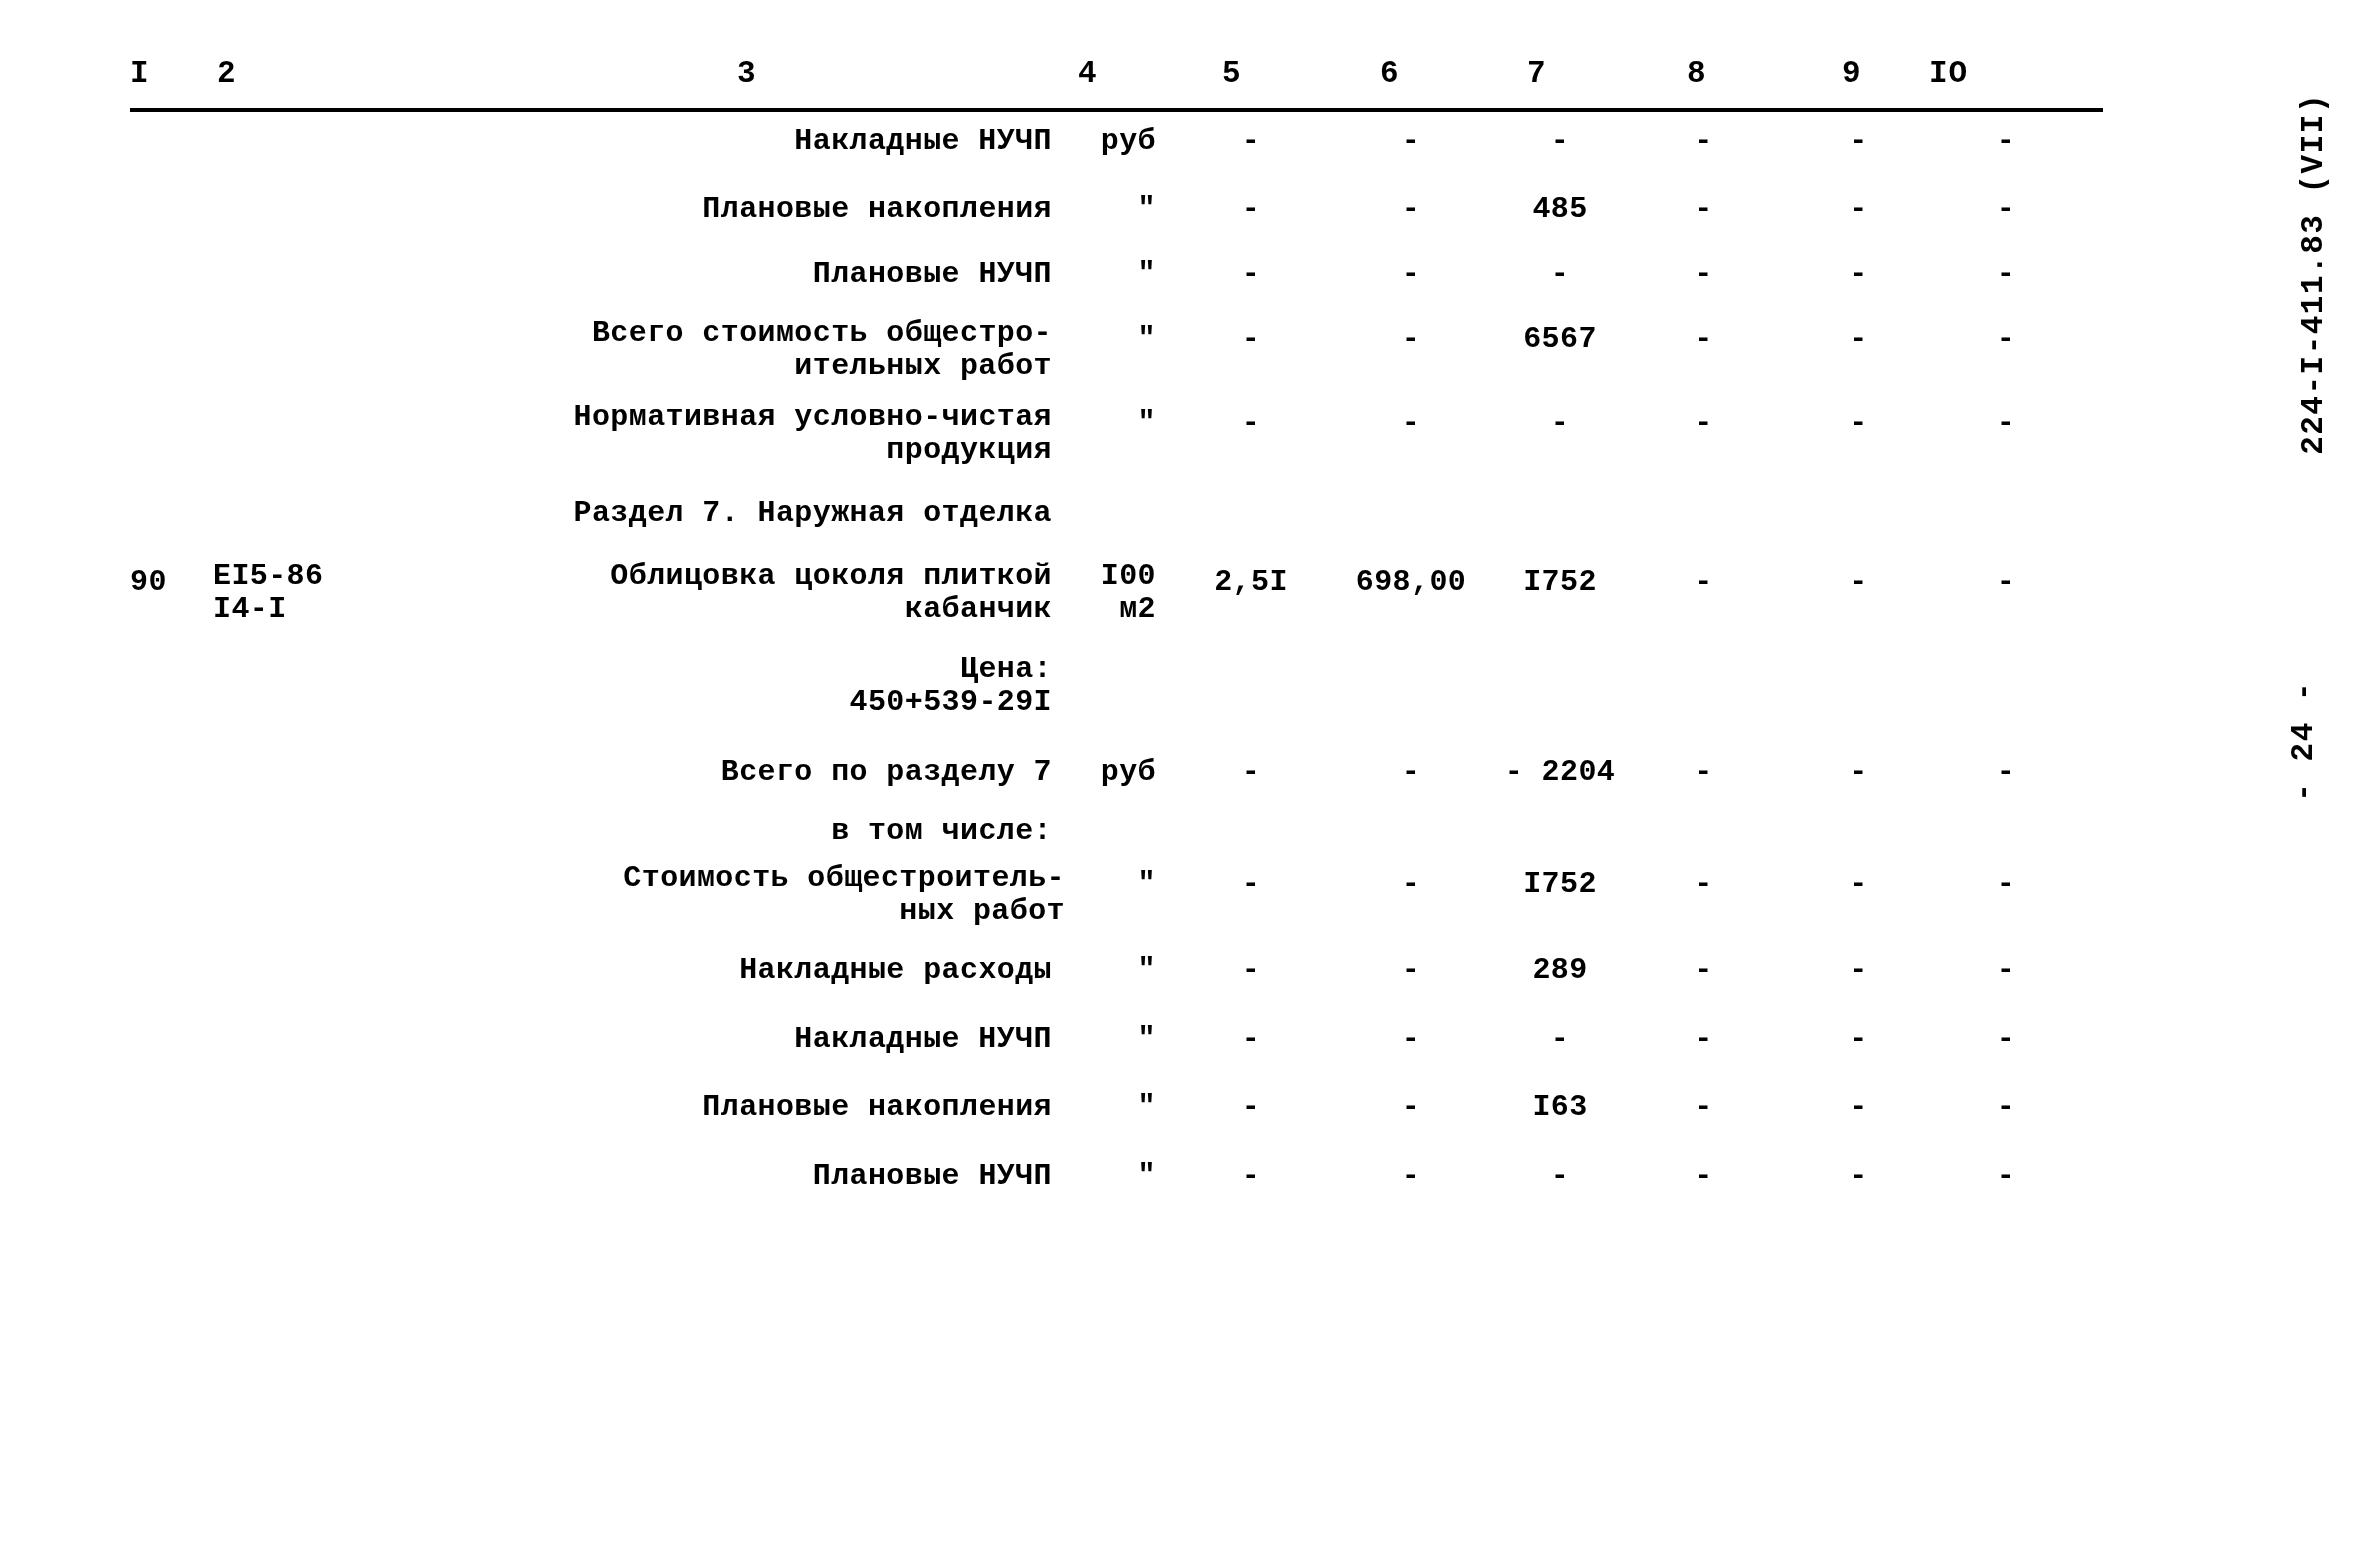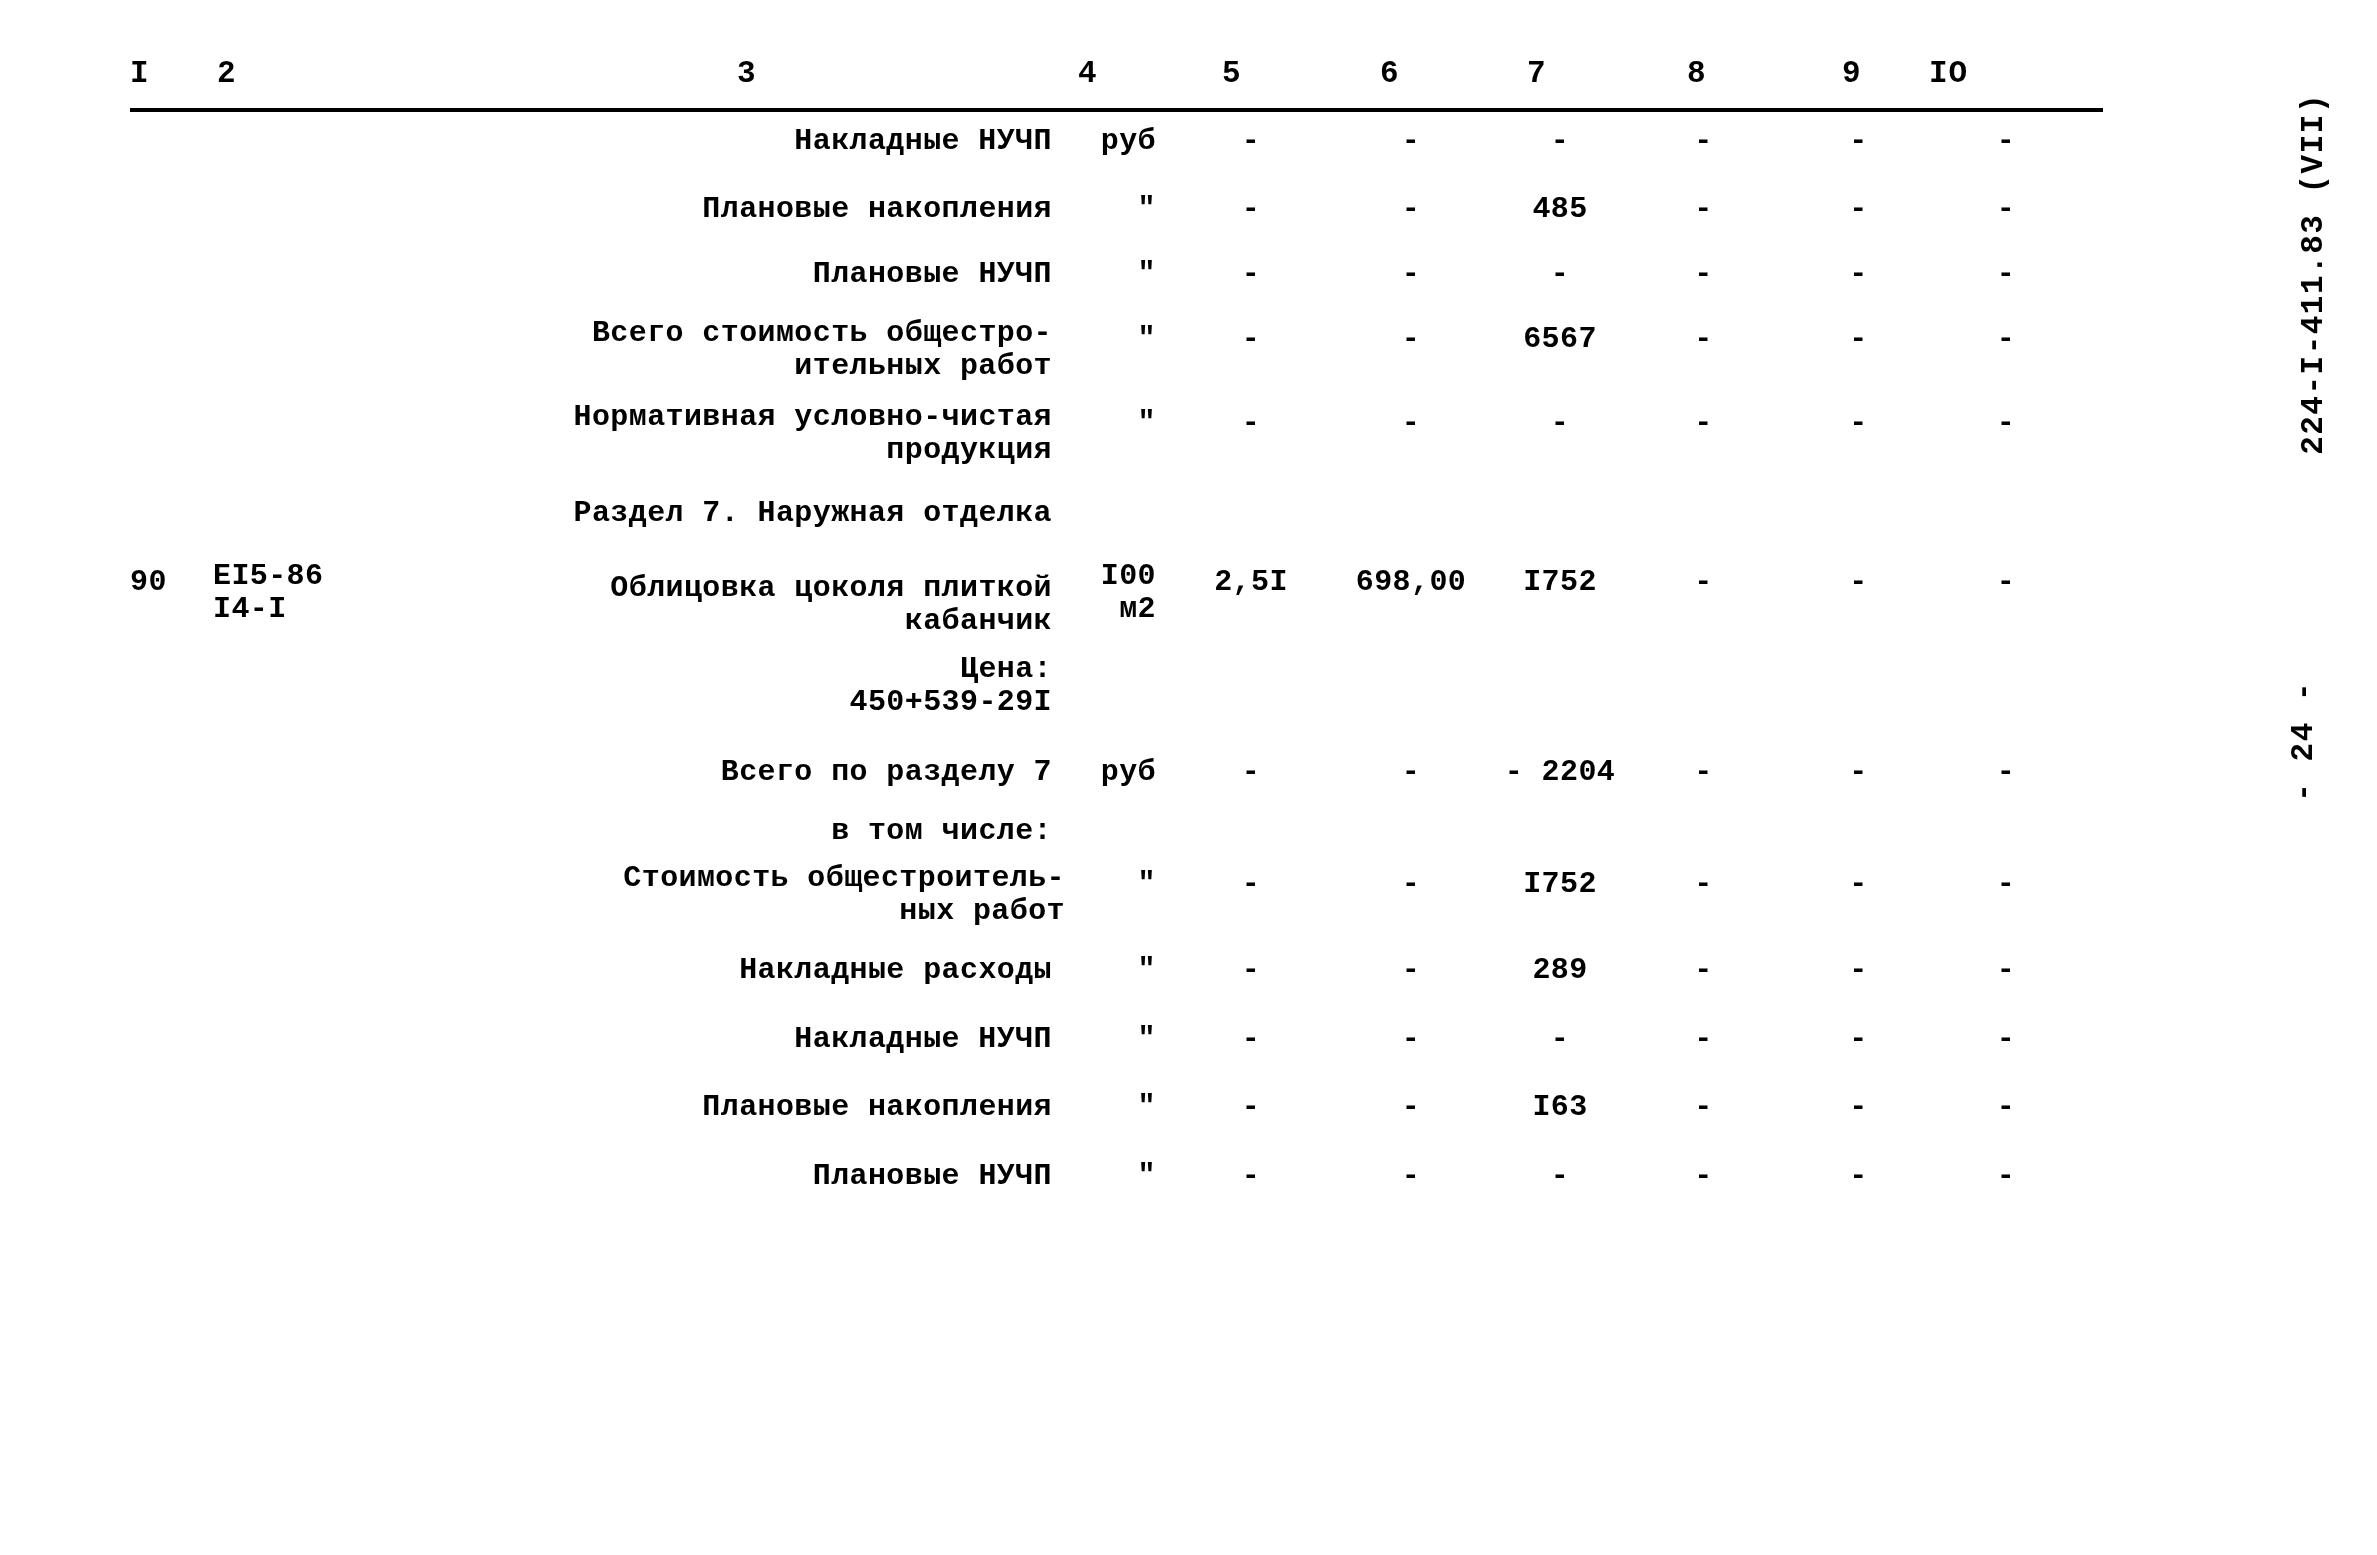--- a/index.html
+++ b/index.html
@@ -172,21 +172,21 @@
         <span class="cell c9">-</span>
         <span class="cell c10">-</span>
       </div>
       <div class="row" style="position: absolute; top: 372px; height: 62px;">
         <span class="cell c3">Раздел 7. Наружная отделка</span>
       </div>
       <div class="row" style="position: absolute; top: 441px; height: 62px;">
         <span class="cell c1">90</span>
         <span class="cell c2 two-line" style="top: -4.6px;">ЕI5-86
 I4-I</span>
-        <span class="cell c3 two-line" style="top: -4.6px; margin-top: 12px;">Облицовка цоколя плиткой
+        <span class="cell c3 two-line" style="top: -4.6px;">Облицовка цоколя плиткой
 кабанчик</span>
         <span class="cell c4 two-line" style="top: -4.6px;">I00
 м2</span>
         <span class="cell c5">2,5I</span>
         <span class="cell c6">698,00</span>
         <span class="cell c7">I752</span>
         <span class="cell c8">-</span>
         <span class="cell c9">-</span>
         <span class="cell c10">-</span>
       </div>

